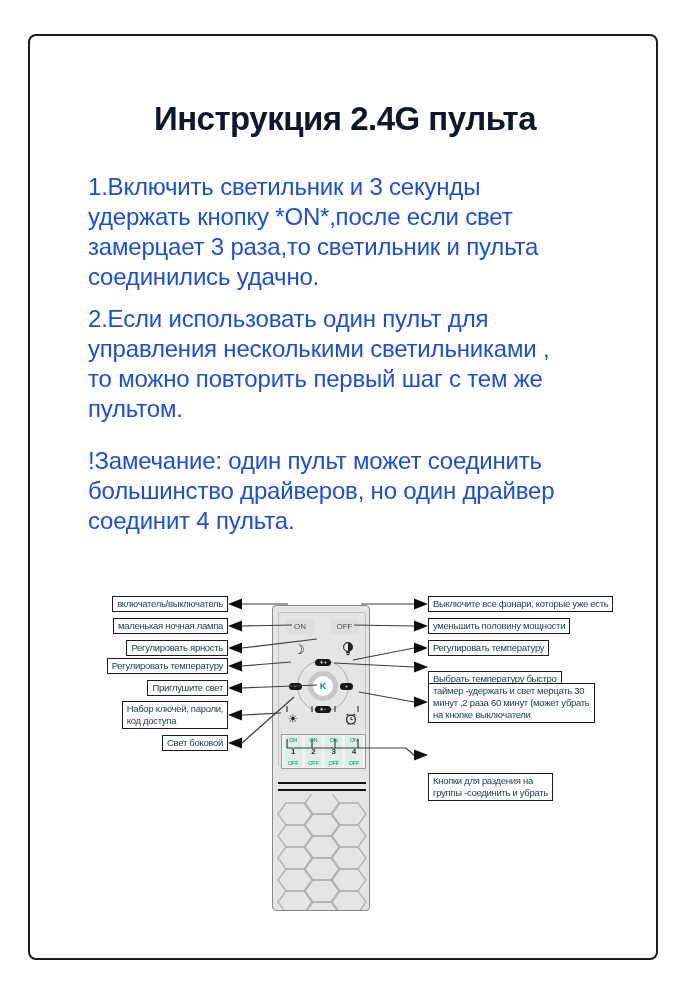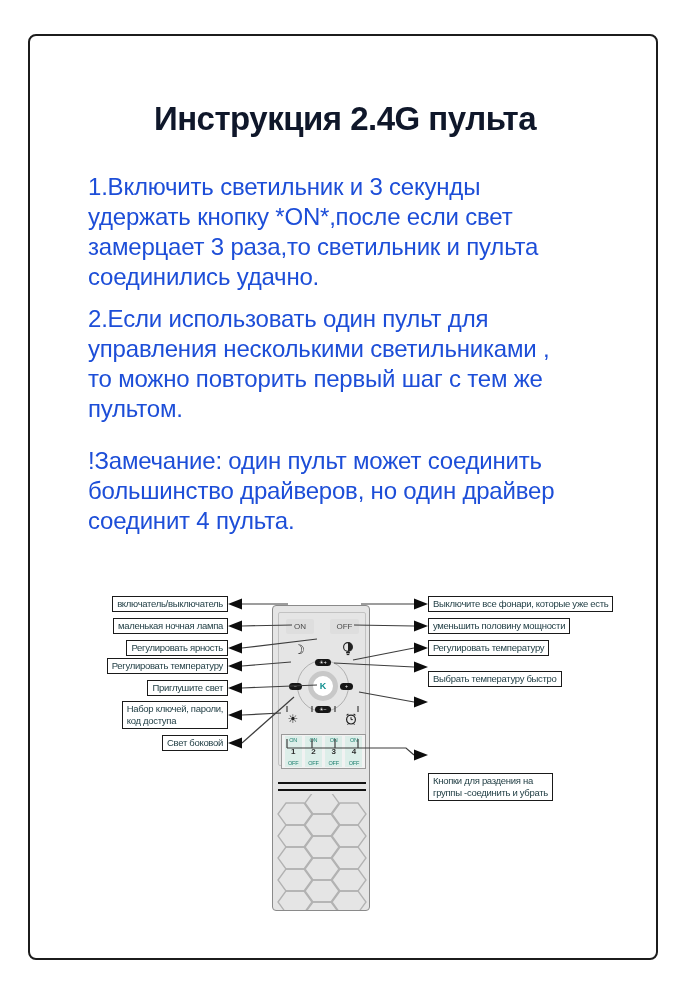--- a/index.html
+++ b/index.html
@@ -141,20 +141,23 @@
     <div class="callout left" id="cl3">Регулировать температуру</div>
     <div class="callout left" id="cl4">Приглушите свет</div>
     <div class="callout left multi" id="cl5">Набор ключей, пароли,
 код доступа</div>
     <div class="callout left" id="cl6">Свет боковой</div>
 
     <div class="callout" id="cr0">Выключите все фонари, которые уже есть</div>
     <div class="callout" id="cr1">уменьшить половину мощности</div>
     <div class="callout" id="cr2">Регулировать температуру</div>
     <div class="callout" id="cr3">Выбрать температуру быстро</div>
+    <div class="callout multi" id="cr4">таймер -удержать и свет мерцать 30
+минут ,2 раза 60 минут (может убрать
+на кнопке выключатели</div>
     <div class="callout multi" id="cr5">Кнопки для раздения на
 группы -соединить и убрать</div>
 
     <div class="remote">
       <div class="inner-panel"></div>
 
       <div class="rbtn keybtn" id="btn-on">ON</div>
       <div class="rbtn keybtn" id="btn-off">OFF</div>
 
       <div class="rbtn" id="btn-moon">☽</div>

